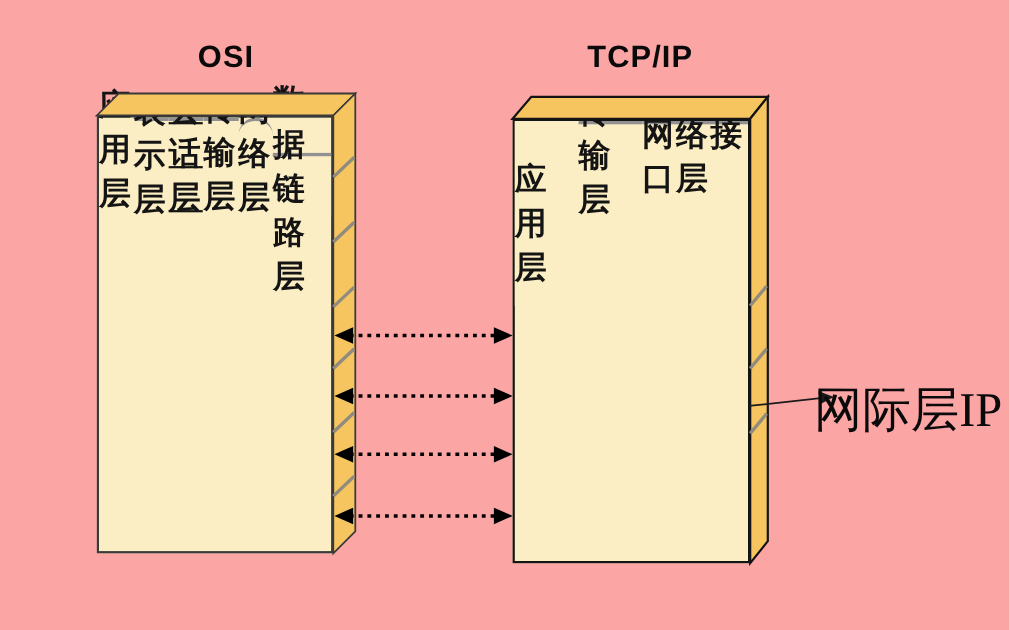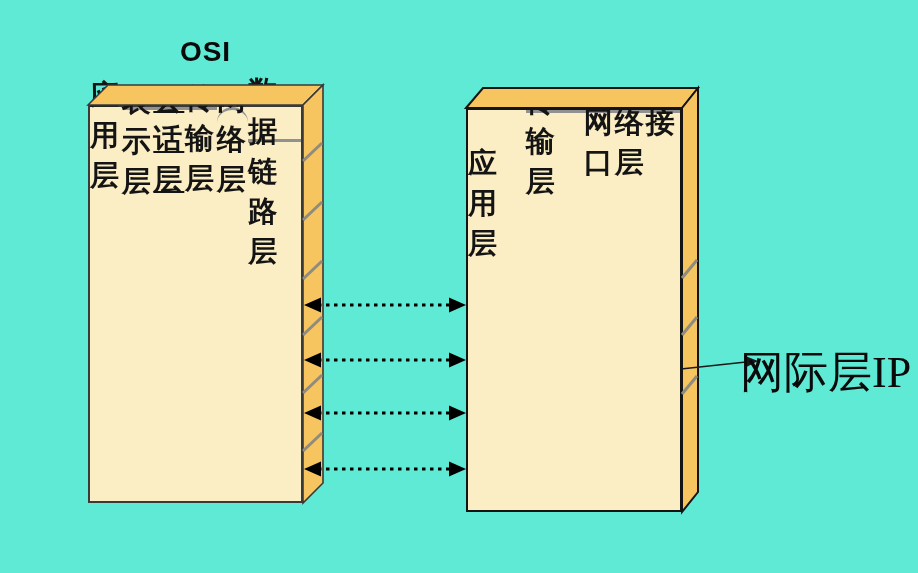--- a/index.html
+++ b/index.html
@@ -5,21 +5,21 @@
   html, body {
     margin: 0;
     padding: 0;
     background: #ffffff;
     font-family: "Liberation Sans", "DejaVu Sans", sans-serif;
   }
   .canvas {
     position: relative;
     width: 918px;
     height: 573px;
-    background: #5eead4;
+    background: #fca5a5;
     overflow: hidden;
   }
   .title {
     position: absolute;
     top: 36px;
     text-align: center;
     font-weight: bold;
     font-size: 28px;
     color: #0a0a0a;
     letter-spacing: 1px;
@@ -87,20 +87,21 @@
     color: #0a0a0a;
     white-space: nowrap;
   }
 </style>
 </head>
 <body>
 
 <div class="canvas">
 
   <div class="title osi-title">OSI</div>
+  <div class="title tcpip-title">TCP/IP</div>
 
   <div class="stack osi-stack">
     <div class="layer">
         <span>应用层</span>
       </div>
     <div class="layer">
         <span>表示层</span>
       </div>
     <div class="layer">
         <span>会话层</span>

